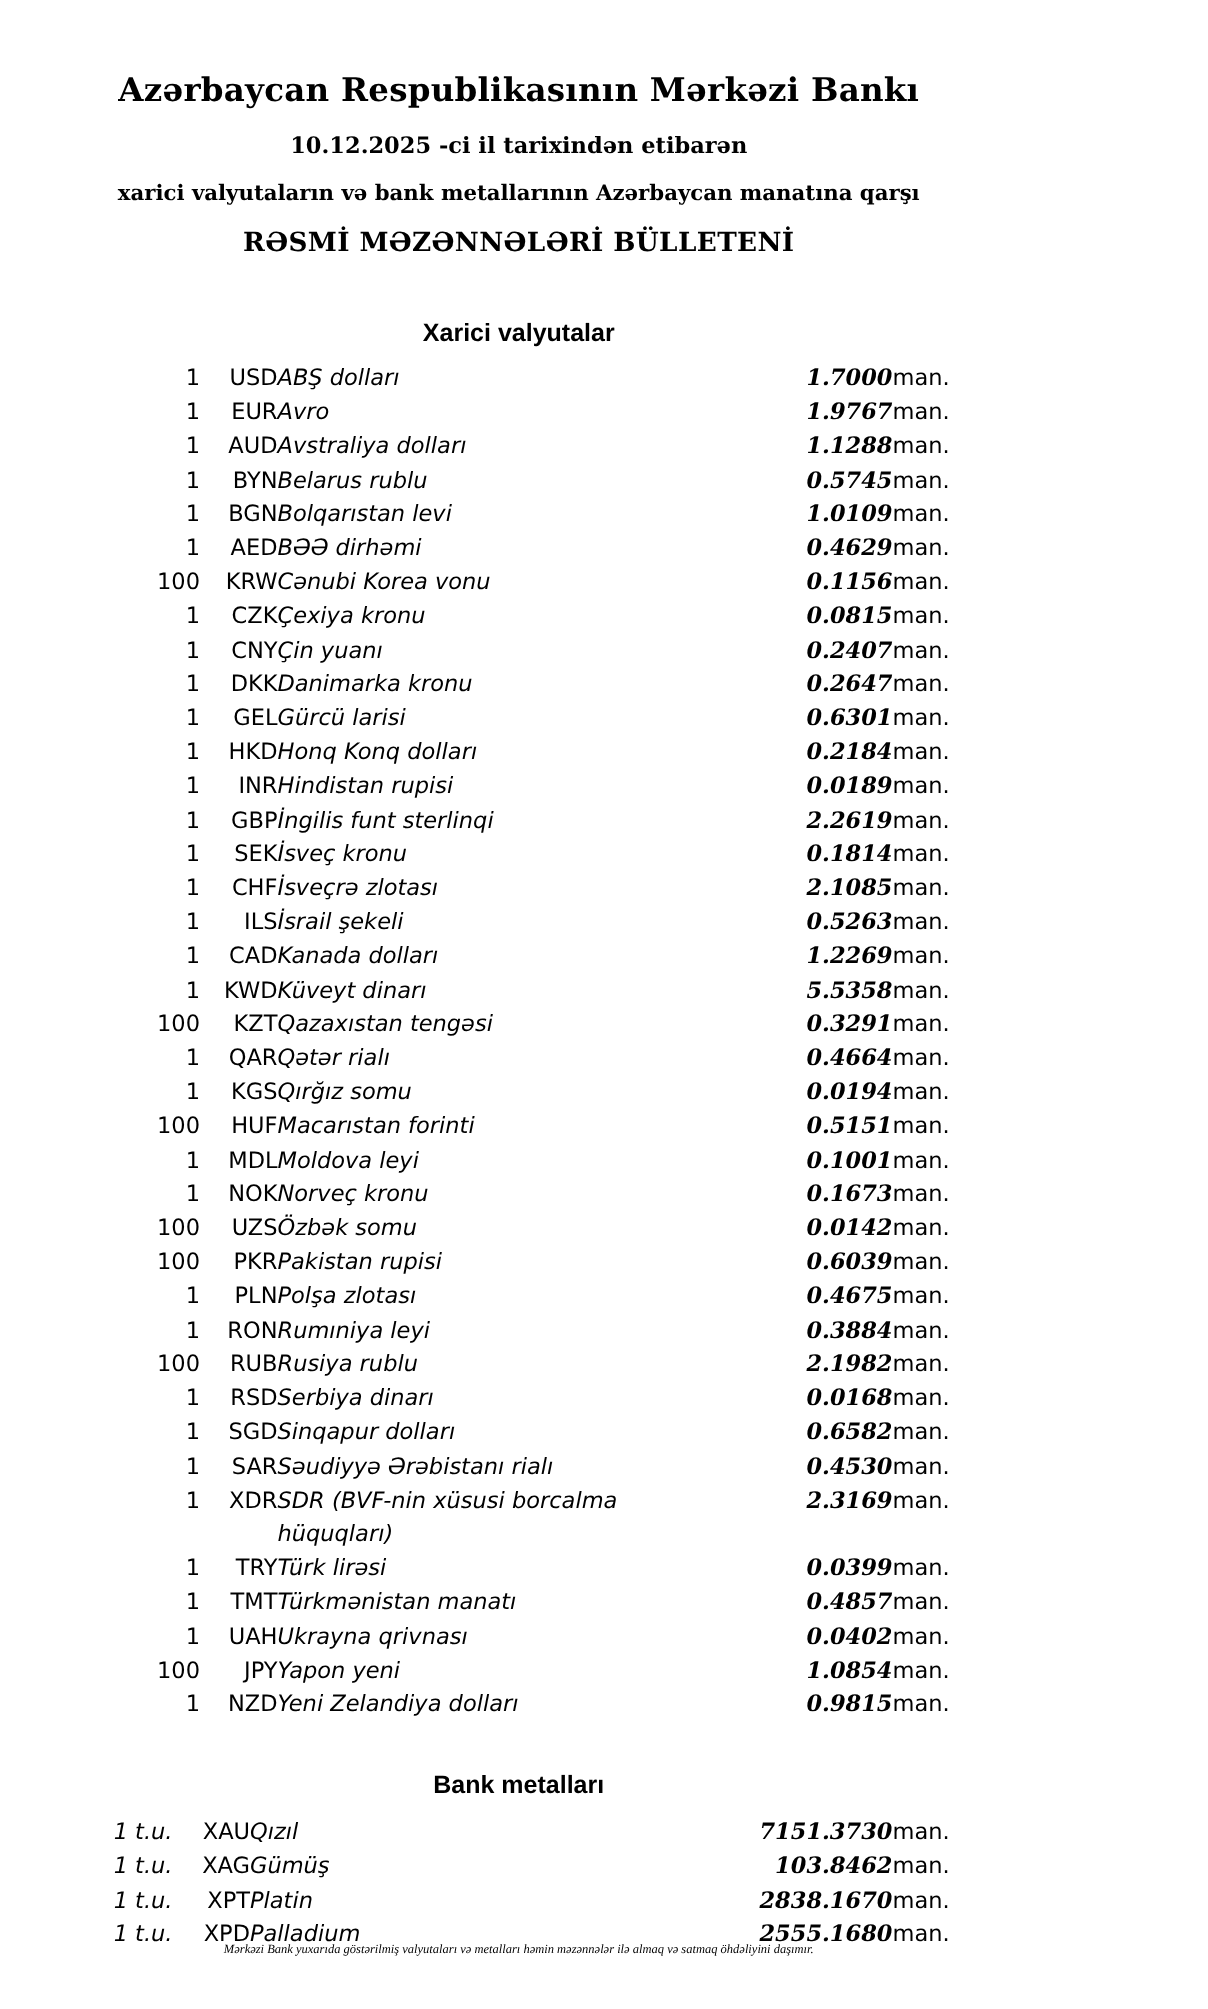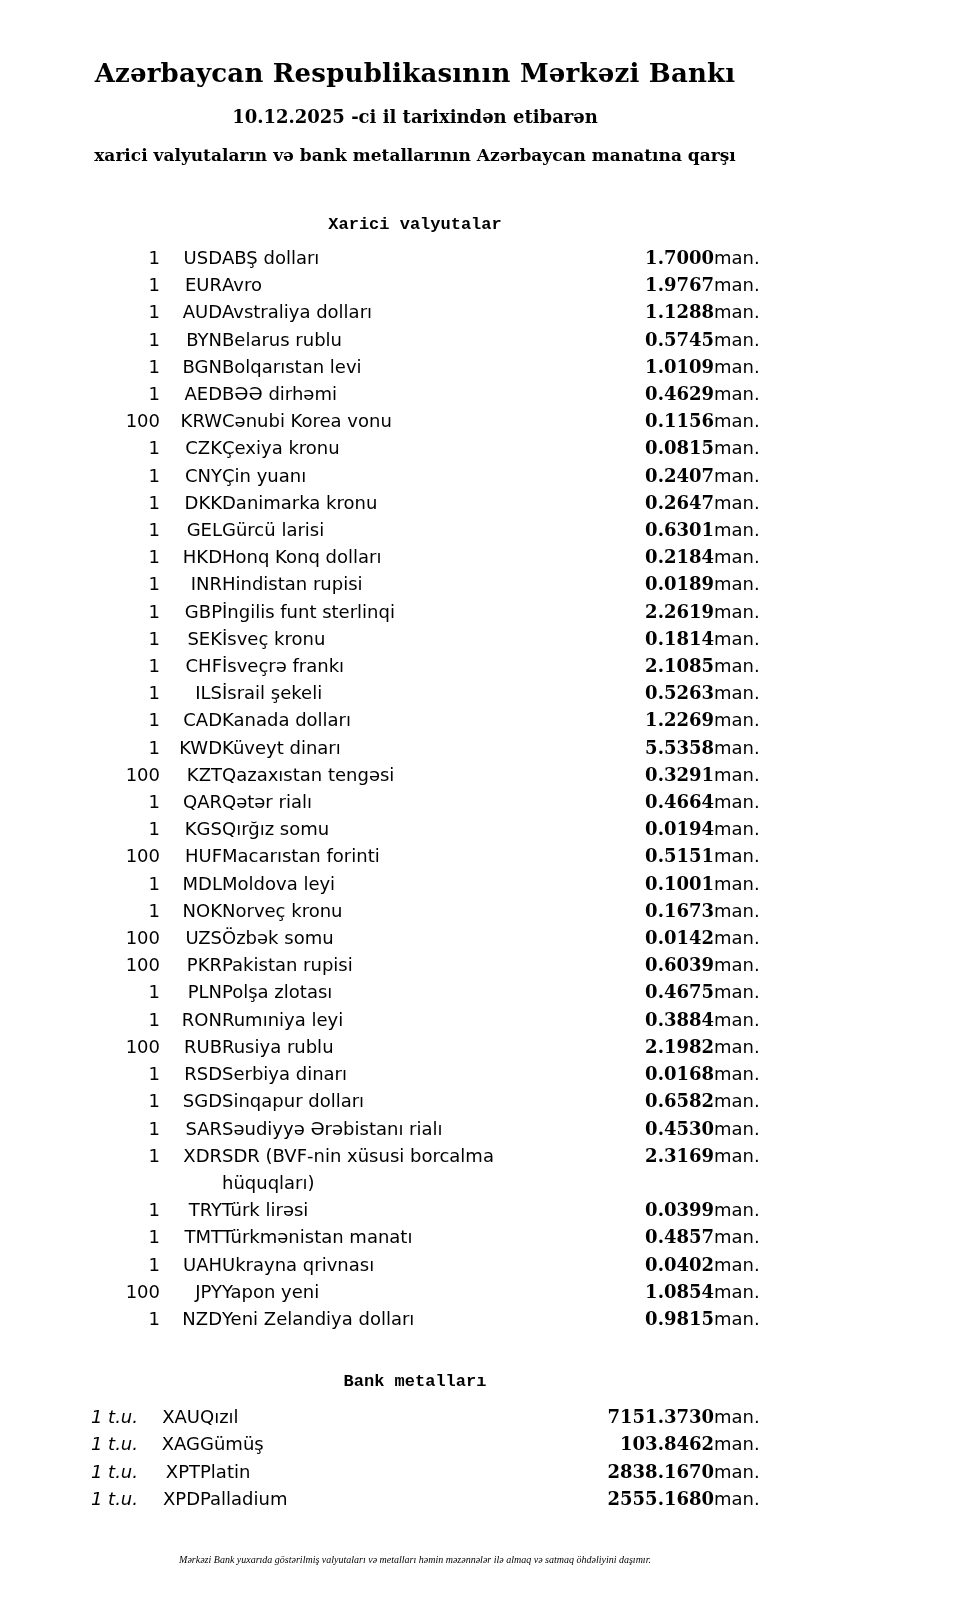--- a/index.html
+++ b/index.html
@@ -46,23 +46,23 @@
     margin-bottom: 16px;
   }
   .bulletin-line {
     font-family: "DejaVu Serif", serif;
     font-weight: bold;
     font-size: 21px;
     letter-spacing: 0.3px;
     margin-bottom: 10px;
   }
   .section-title {
-    font-family: Liberation Mono, monospace;
-    font-weight: bold;
-    font-size: 17px;
+    font-family: Liberation Sans, sans-serif;
+    font-weight: bold;
+    font-size: 20px;
     text-align: center;
     margin-top: 50px;
     margin-bottom: 10px;
   }
   .section-title.metals {
     margin-top: 40px;
     margin-bottom: 12px;
   }
   table.rates {
     width: 100%;
@@ -88,25 +88,27 @@
     text-align: right;
     font-family: "DejaVu Sans", sans-serif;
     font-size: 18px;
     padding-right: 6px;
     white-space: nowrap;
   }
   td.name {
     font-family: "DejaVu Sans", sans-serif;
     font-size: 18px;
     padding-left: 6px;
+    font-style: italic;
   }
   td.value {
     width: 150px;
     text-align: right;
     font-family: "DejaVu Serif", serif;
+    font-style: italic;
     font-weight: bold;
     font-size: 16px;
     padding-right: 10px;
     white-space: nowrap;
   }
   td.unit {
     width: 56px;
     text-align: left;
     font-family: "DejaVu Sans", sans-serif;
     font-size: 18px;
@@ -133,20 +135,21 @@
 </style>
 </head>
 <body>
 
 <div class="page">
 
   <div class="header">
     <div class="bank-title">Azərbaycan Respublikasının Mərkəzi Bankı</div>
     <div class="date-line">10.12.2025 -ci il tarixindən etibarən</div>
     <div class="subject-line">xarici valyutaların və bank metallarının Azərbaycan manatına qarşı</div>
+    <div class="bulletin-line">RƏSMİ MƏZƏNNƏLƏRİ BÜLLETENİ</div>
   </div>
 
   <div class="section-title">Xarici valyutalar</div>
 
   <table class="rates currencies">
     <tbody id="currency-rows">
         <tr>
           <td class="qty">1</td>
           <td class="code">USD</td>
           <td class="name">ABŞ dolları</td>
@@ -247,21 +250,21 @@
         <tr>
           <td class="qty">1</td>
           <td class="code">SEK</td>
           <td class="name">İsveç kronu</td>
           <td class="value">0.1814</td>
           <td class="unit">man.</td>
         </tr>
         <tr>
           <td class="qty">1</td>
           <td class="code">CHF</td>
-          <td class="name">İsveçrə frankı</td>
+          <td class="name">İsveçrə zlotası</td>
           <td class="value">2.1085</td>
           <td class="unit">man.</td>
         </tr>
         <tr>
           <td class="qty">1</td>
           <td class="code">ILS</td>
           <td class="name">İsrail şekeli</td>
           <td class="value">0.5263</td>
           <td class="unit">man.</td>
         </tr>

